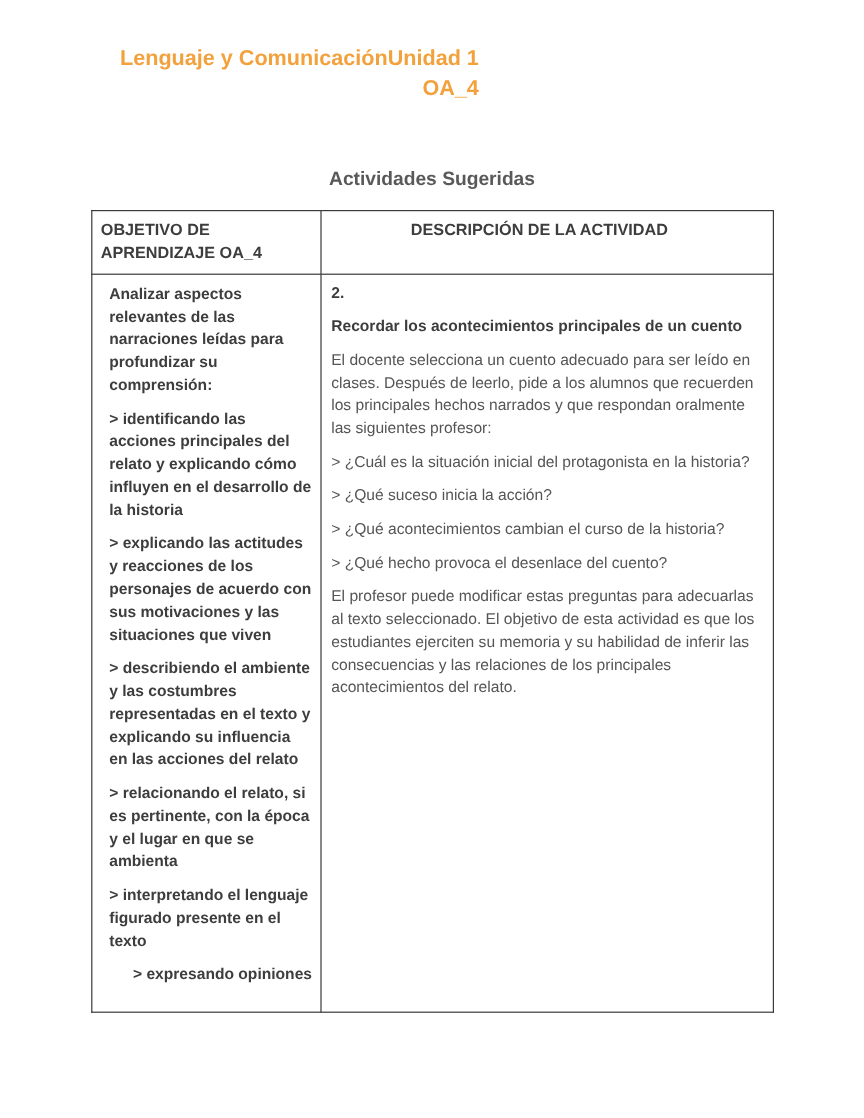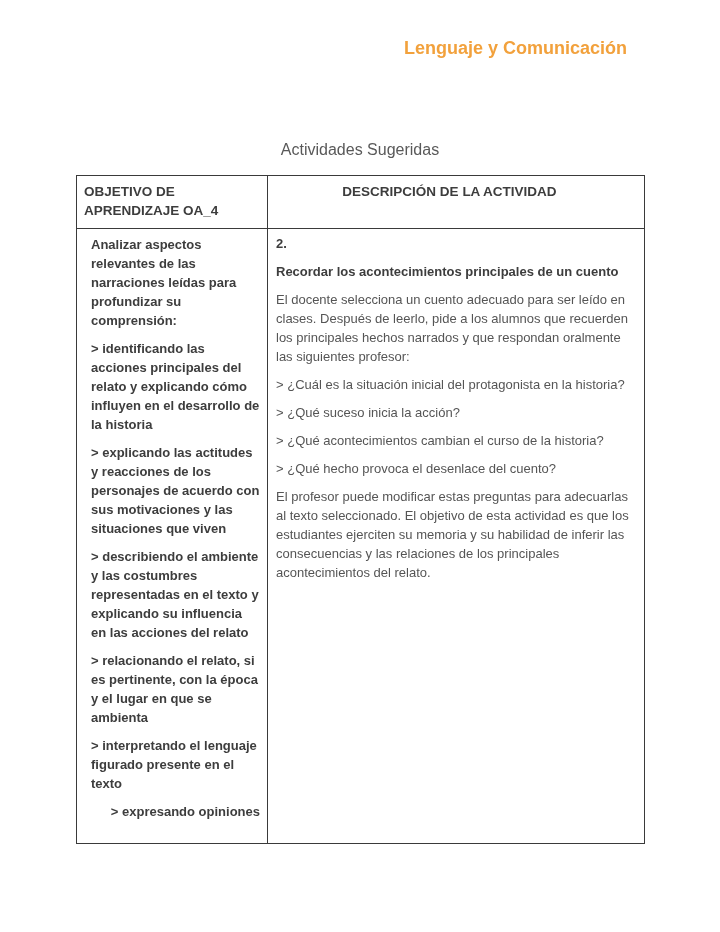--- a/index.html
+++ b/index.html
@@ -14,31 +14,31 @@
   body{
     width:720px;height:932px;background:#ffffff;
     font-family:"Liberation Sans",sans-serif;
     color:var(--text-dark);
   }
   .page{position:relative;width:720px;height:932px;overflow:hidden;background:#fff;}
 
   
   .doc-header{
     position:absolute;top:36px;left:100px;width:527px;
-    display:flex;justify-content:flex-end;align-items:flex-start;
+    display:flex;justify-content:flex-start;align-items:flex-start;
   }
   .course{font-size:18px;font-weight:bold;color:var(--accent);line-height:25px;white-space:nowrap;}
   .grade{font-size:18px;font-weight:bold;color:#1c1c1c;line-height:25px;white-space:nowrap;}
   .header-right{text-align:right;}
   .unit,.oa{font-size:18px;font-weight:bold;color:var(--accent);line-height:25px;white-space:nowrap;}
 
   
   .doc-title{
     position:absolute;top:141px;left:0;width:720px;margin:0;
-    text-align:center;font-size:16px;font-weight:normal;color:var(--title-gray);
+    text-align:center;font-size:16px;font-weight:bold;color:var(--title-gray);
   }
 
   
   .activities-table{
     position:absolute;left:76px;top:175px;width:568px;
     border-collapse:collapse;table-layout:fixed;
   }
   .activities-table col.obj-col{width:191px;}
   .activities-table col.desc-col{width:377px;}
   .activities-table th,.activities-table td{
@@ -64,20 +64,24 @@
   td.cell-desc p.bold{font-weight:bold;color:var(--text-dark);}
 </style>
 </head>
 <body>
 
 <div class="page">
 
   <header class="doc-header">
     <div class="header-left">
       <div class="course">Lenguaje y Comunicación</div>
+    </div>
+    <div class="header-right">
+      <div class="unit">Unidad 1</div>
+      <div class="oa">OA_4</div>
     </div>
   </header>
 
   <h1 class="doc-title">Actividades Sugeridas</h1>
 
   <table class="activities-table">
     <colgroup>
         <col class="obj-col">
         <col class="desc-col">
       </colgroup>

